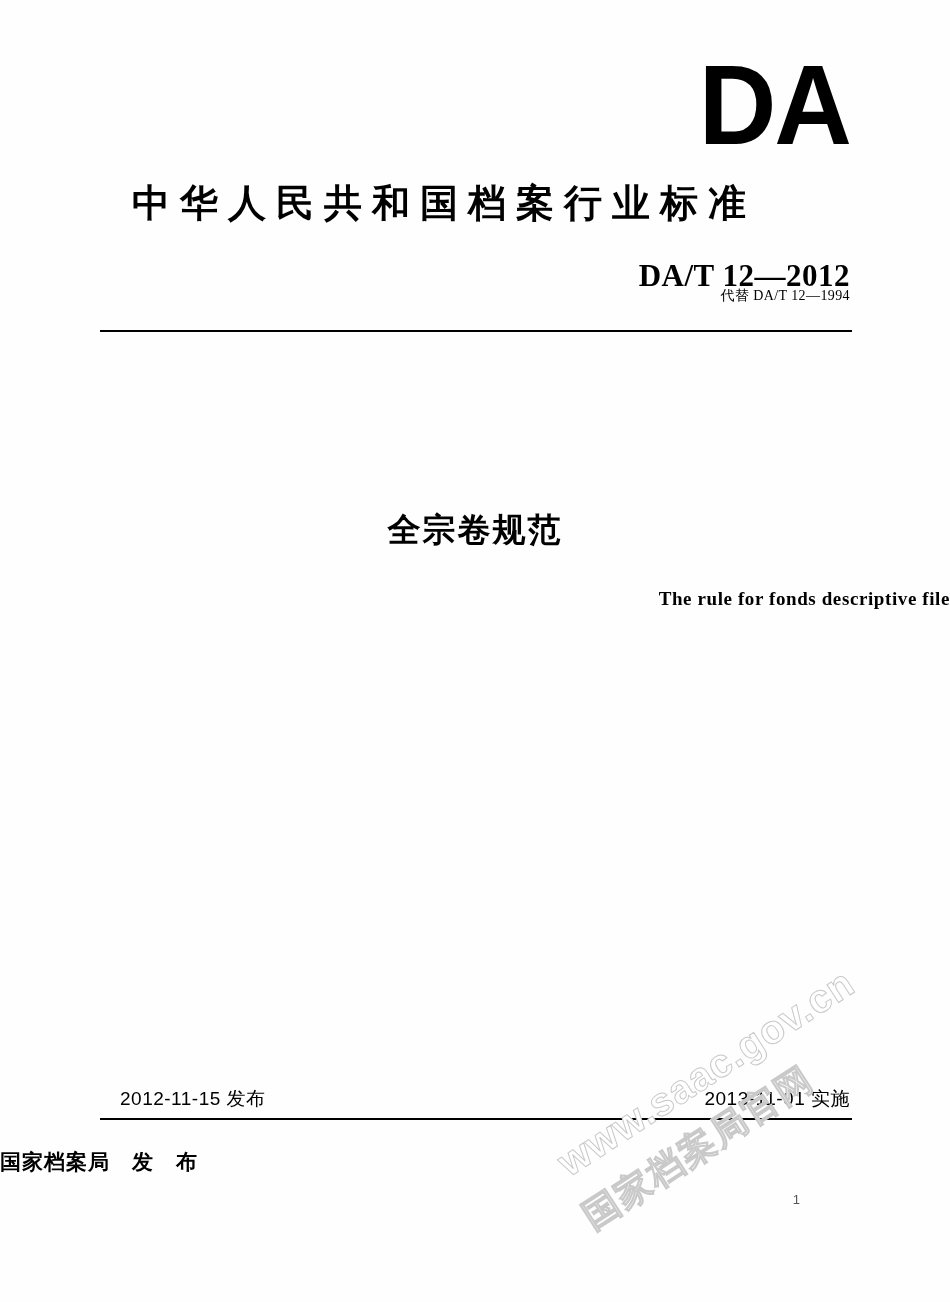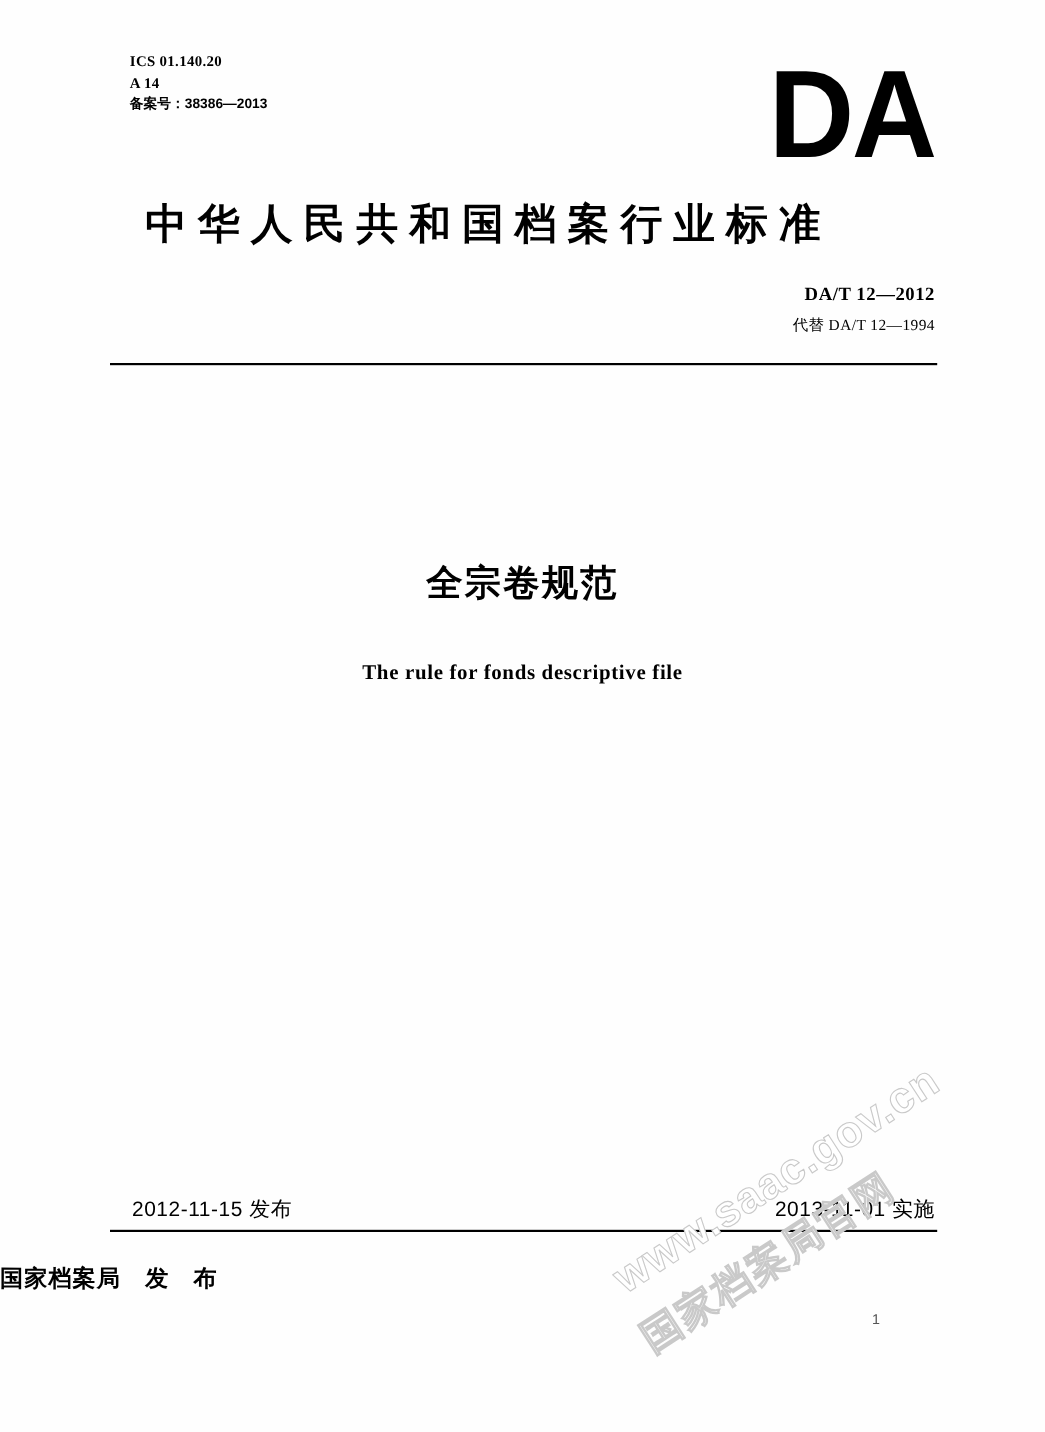--- a/index.html
+++ b/index.html
@@ -67,21 +67,21 @@
     letter-spacing: 10px;
     text-indent: 10px;
   }
   .std-number {
     position: absolute;
     right: 100px;
     top: 258px;
     text-align: left;
     font-family: "Liberation Serif", serif;
     font-weight: bold;
-    font-size: 17px;
+    font-size: 31px;
     letter-spacing: 0.5px;
   }
   .std-replaces {
     position: absolute;
     right: 100px;
     top: 287px;
     text-align: right;
     font-family: "Liberation Serif", serif;
     font-size: 14px;
     letter-spacing: 0.4px;
@@ -104,26 +104,25 @@
     font-family: "Liberation Sans", sans-serif;
     font-weight: bold;
     font-size: 33px;
     letter-spacing: 2px;
   }
   .doc-title-en {
     position: absolute;
     left: 0;
     top: 588px;
     width: 950px;
-    text-align: center;
+    text-align: right;
     font-family: "Liberation Serif", serif;
     font-weight: bold;
     font-size: 19px;
     letter-spacing: 0.6px;
-    margin-top: 13px;
   }
   
   .date-issue {
     position: absolute;
     left: 120px;
     top: 1086px;
     font-family: "Liberation Sans", sans-serif;
     font-size: 19px;
     letter-spacing: 0.5px;
   }
@@ -195,25 +194,20 @@
     font-family: "Liberation Sans", sans-serif;
     font-size: 36px;
     letter-spacing: 2px;
   }
 </style>
 </head>
 <body>
 
 <div class="page">
 
-  <div class="ics-block">
-    <div class="ics-line">ICS 01.140.20</div>
-    <div class="ics-line">A 14</div>
-    <div class="ics-line small">备案号：38386—2013</div>
-  </div>
 
   <div class="da-logo">DA</div>
 
   <div class="cn-standard-title">中华人民共和国档案行业标准</div>
 
   <div class="std-number">DA/T 12—2012</div>
   <div class="std-replaces">代替 DA/T 12—1994</div>
 
   <div class="rule-top"></div>
 

